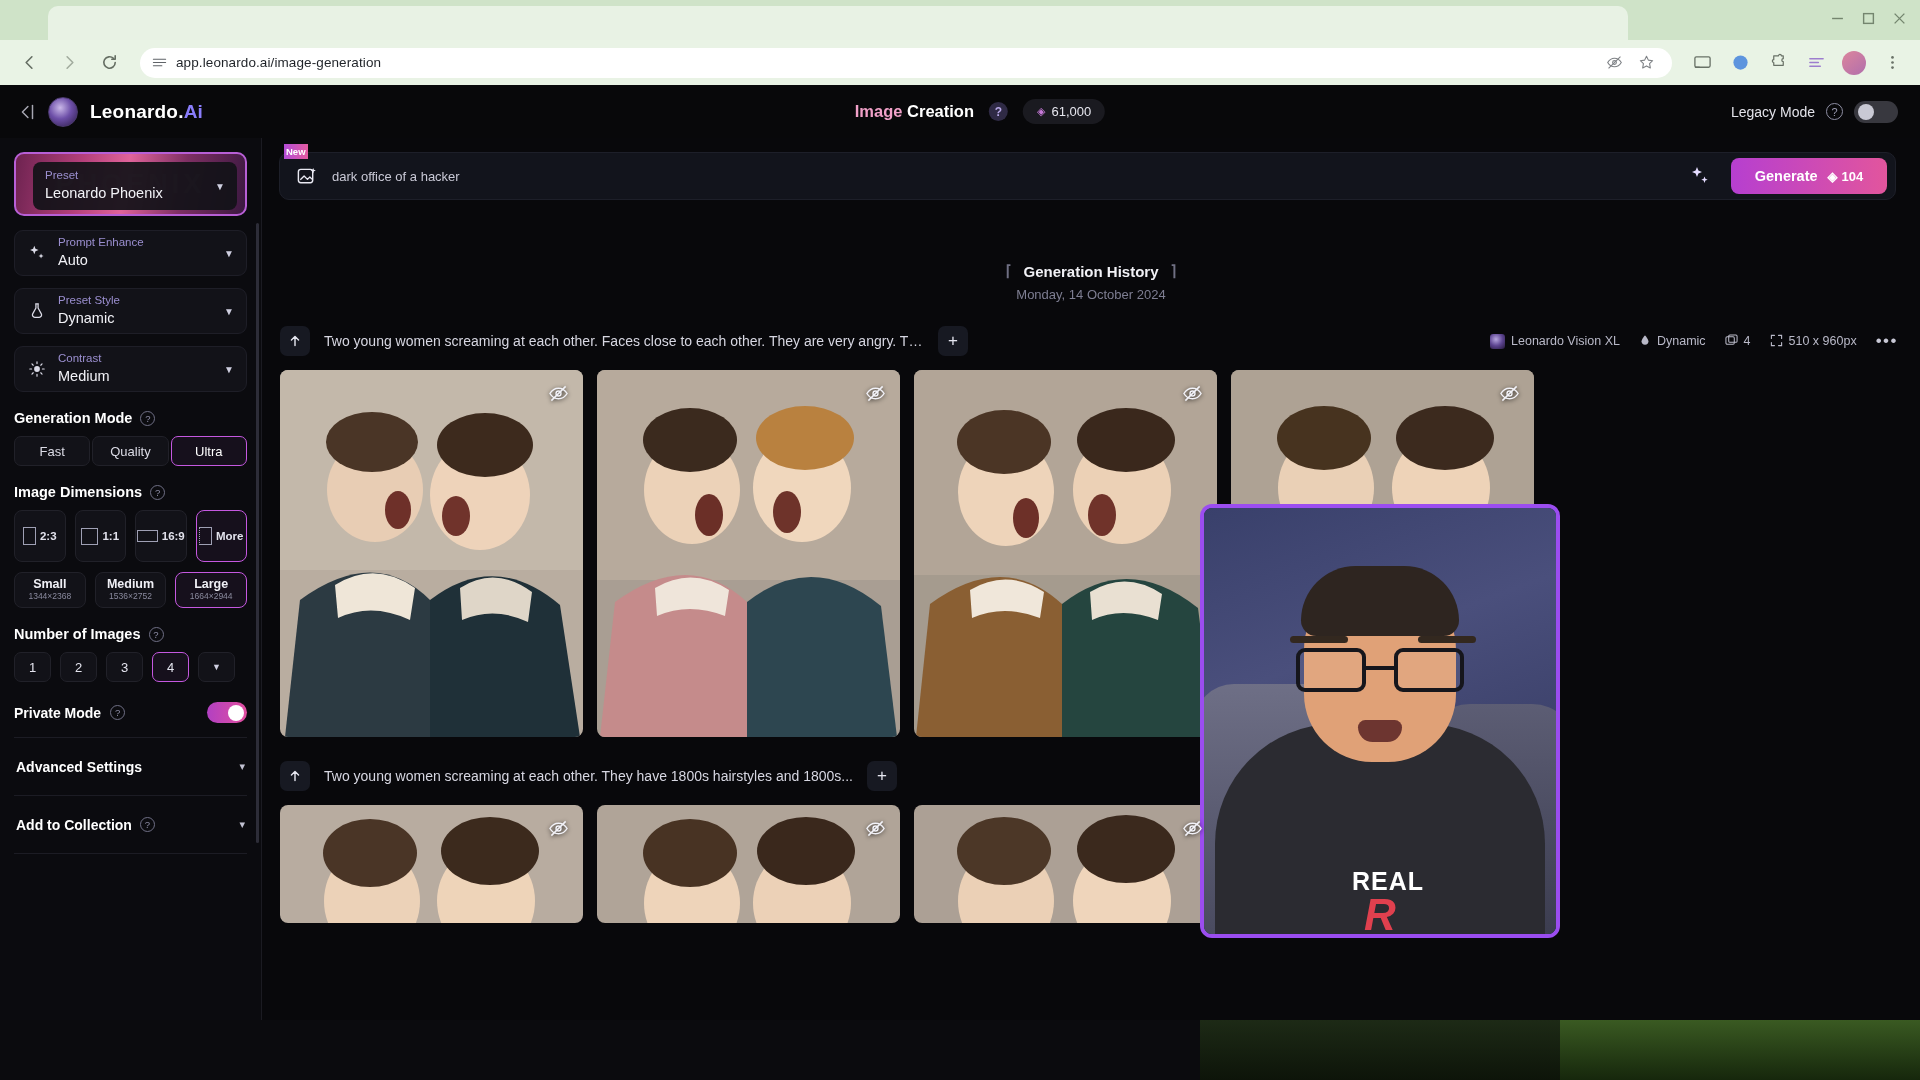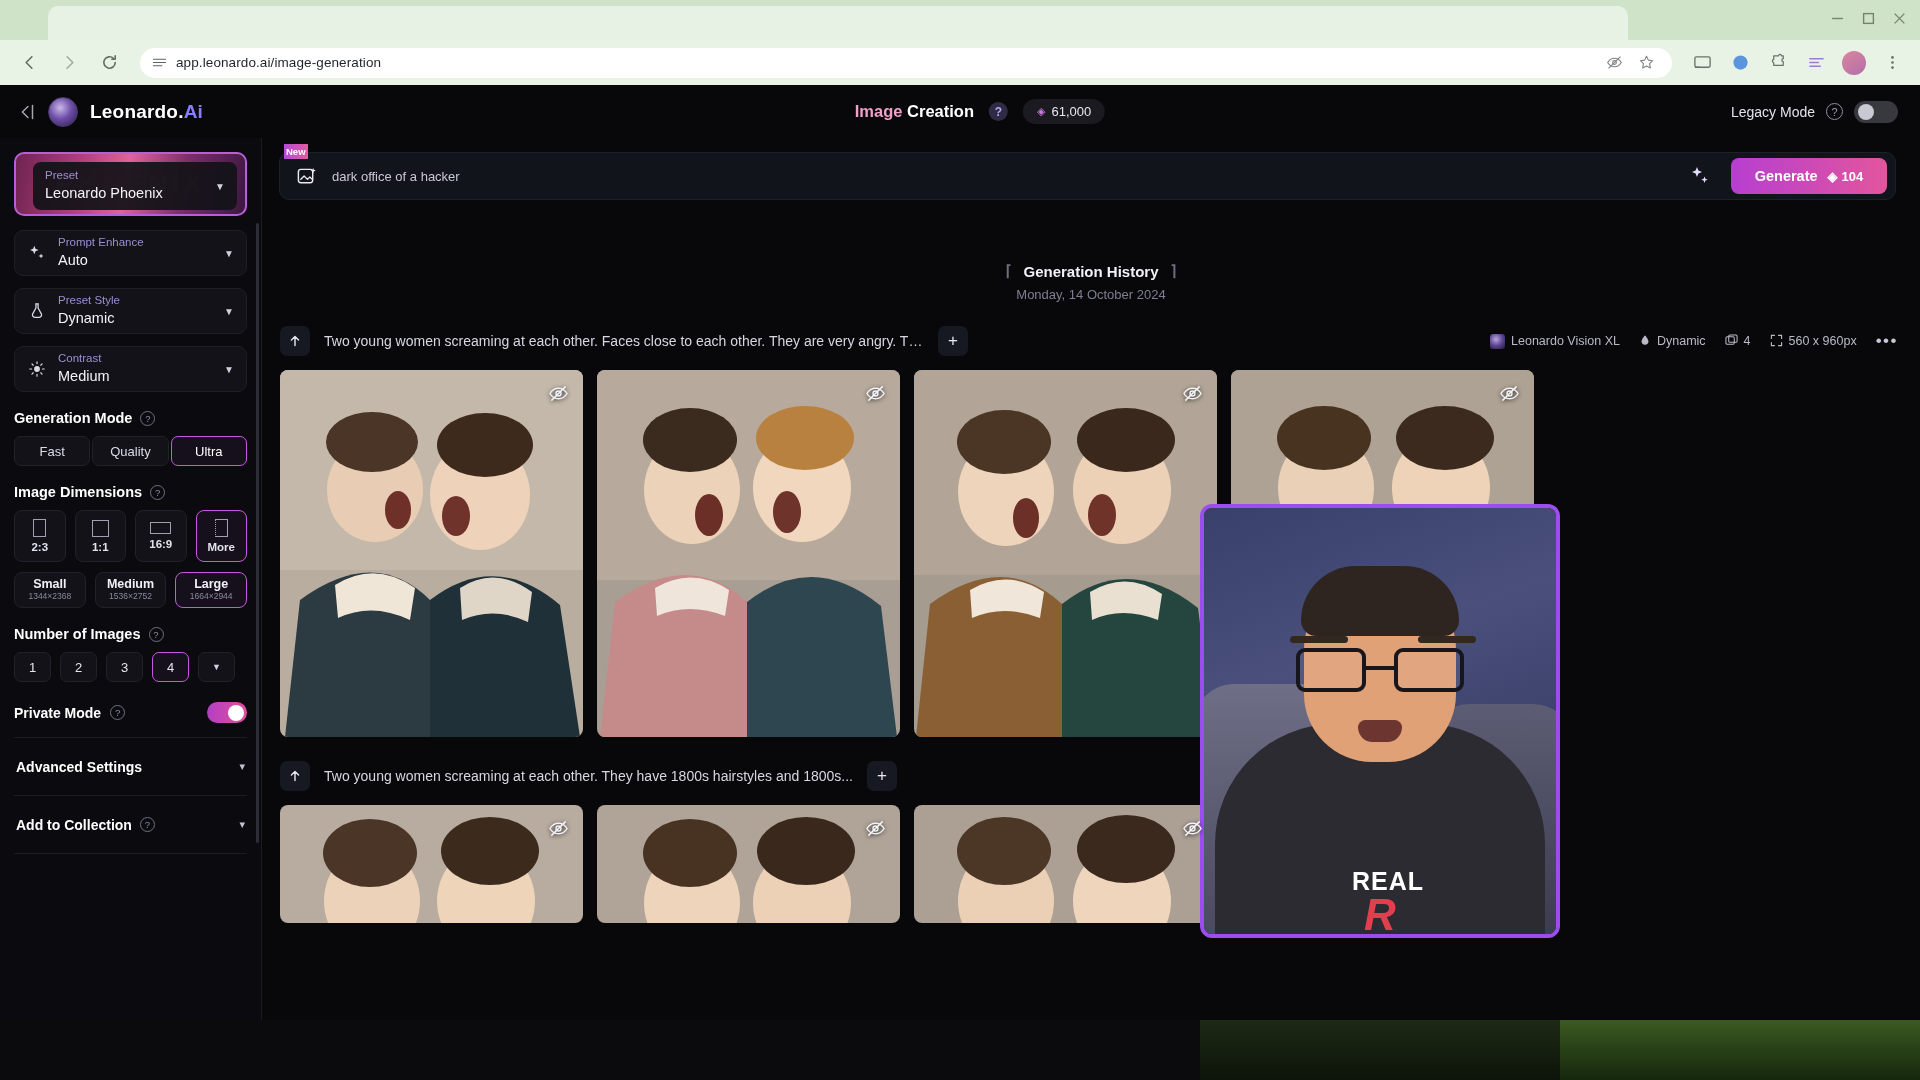--- a/index.html
+++ b/index.html
@@ -129,21 +129,21 @@
   .seg {
     flex: 1; height: 30px; border-radius: 7px; background: #121218; border: 1px solid #212129;
     display: flex; align-items: center; justify-content: center;
     font-size: 13px; color: #dcdce6;
   }
   .seg.active { border-color: #c558e0; color: #ffffff; background: #16101c; }
 
   .dim-row { display: flex; gap: 9px; margin-bottom: 10px; }
   .dim-btn {
     flex: 1; height: 52px; border-radius: 8px; background: #121218; border: 1px solid #212129;
-    display: flex; flex-direction: column; align-items: center; justify-content: center; gap: 4px;
+    display: flex; align-items: center; justify-content: center; gap: 4px;
   }
   .dim-btn.active { border-color: #c558e0; background: #16101c; }
   .dim-shape { border: 1.4px solid #9fa0b4; }
   .s23 { width: 13px; height: 18px; }
   .s11 { width: 17px; height: 17px; }
   .s169 { width: 21px; height: 12px; }
   .smore { width: 13px; height: 18px; border-left: 1.4px dotted #9fa0b4; }
   .dim-lbl { font-size: 11.5px; color: #e2e2ec; font-weight: 600; }
 
   .size-row { display: flex; gap: 9px; }
@@ -606,21 +606,21 @@
               <svg width="13" height="13" viewBox="0 0 14 14">
                   <rect x="1" y="3" width="9" height="8" rx="1.3" fill="none" stroke="#b9b9c8" stroke-width="1.1"></rect>
                   <rect x="4" y="1" width="9" height="8" rx="1.3" fill="none" stroke="#b9b9c8" stroke-width="1.1"></rect>
                 </svg>
               <span>4</span>
             </span>
             <span class="meta-item">
               <svg width="13" height="13" viewBox="0 0 14 14">
                   <path d="M1.5 4.8V1.5h3.3M12.5 9.2v3.3H9.2M1.5 9.2v3.3h3.3M12.5 4.8V1.5H9.2" fill="none" stroke="#b9b9c8" stroke-width="1.2" stroke-linecap="round"></path>
                 </svg>
-              <span>560 x 960px</span>
+              <span>510 x 960px</span>
             </span>
             <span class="dots">•••</span>
           </div>
         </div>
 
         <div class="img-grid">
           <div class="thumb">
             <svg class="painting" viewBox="0 0 303 367" preserveAspectRatio="xMidYMid slice">
               <rect width="303" height="367" fill="#b9ada0"></rect>
               <rect y="0" width="303" height="200" fill="#c3b8aa"></rect>

